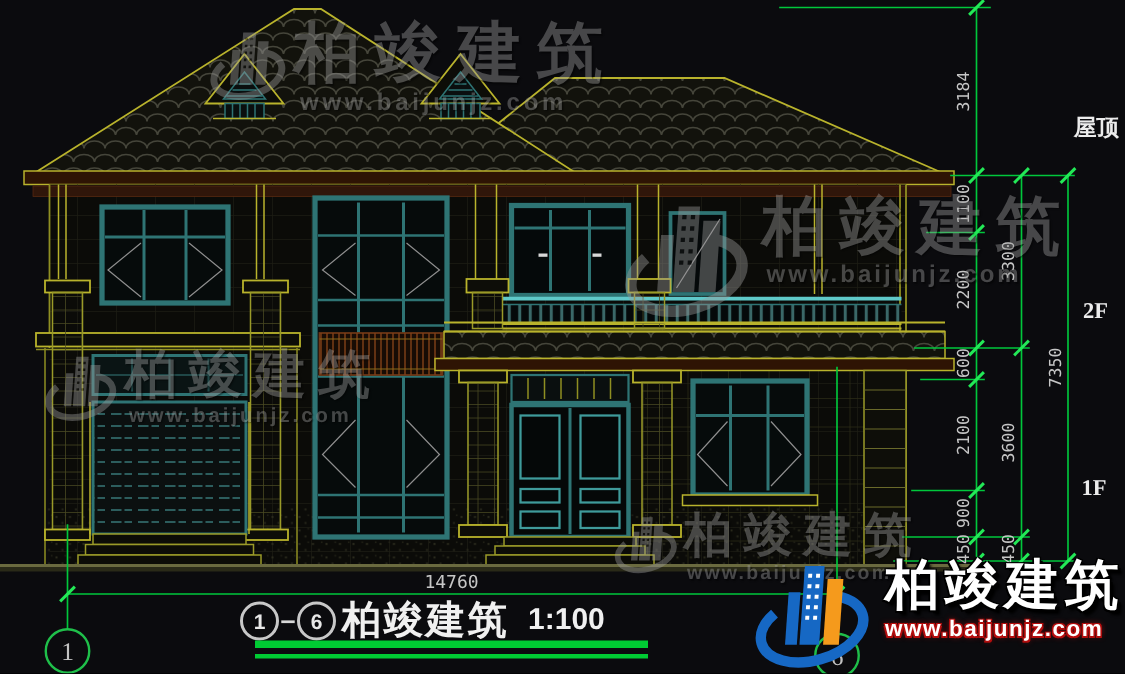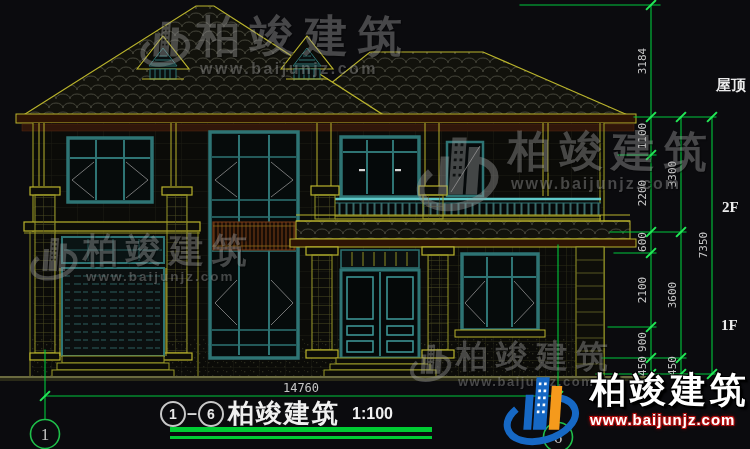--- a/index.html
+++ b/index.html
@@ -35,21 +35,21 @@
       text-shadow:2px 2px 0 #000,-1px -1px 0 #000,1px -1px 0 #000,-1px 1px 0 #000,3px 3px 2px #000;}
   #wm5 .wm-url{font-size:15px;font-weight:bold;color:#fff;line-height:1;margin-top:4px;letter-spacing:1px;
       text-shadow:1px 1px 0 #b50d0d,-1px -1px 0 #b50d0d,1px -1px 0 #b50d0d,-1px 1px 0 #b50d0d,0 0 4px #cc1111;}
 
   
   #titleblock{position:absolute;left:160px;top:396px;display:flex;align-items:center;color:#f0f0f0;}
   .axis-circle{width:22px;height:22px;border:2px solid #c8c8c8;border-radius:50%;
       display:flex;align-items:center;justify-content:center;font-size:14px;font-weight:bold;color:#e8e8e8;}
   .axis-dash{font-size:18px;font-weight:bold;color:#d8d8d8;margin:0 1px;}
   #title-main{font-size:26px;font-weight:bold;letter-spacing:2px;margin-left:4px;}
-  #title-scale{font-size:16px;font-weight:bold;margin-left:12px;}
+  #title-scale{font-size:20px;font-weight:bold;margin-left:12px;}
   #title-underline-thick{position:absolute;left:170px;top:427px;width:262px;height:5px;background:#00cc33;}
   #title-underline-thin{position:absolute;left:170px;top:436px;width:262px;height:2.5px;background:#00cc33;}
 </style>
 </head>
 <body>
 
 <div id="stage">
 
 <svg class="main" width="750" height="449" viewBox="0 0 750 449">
   <defs>

